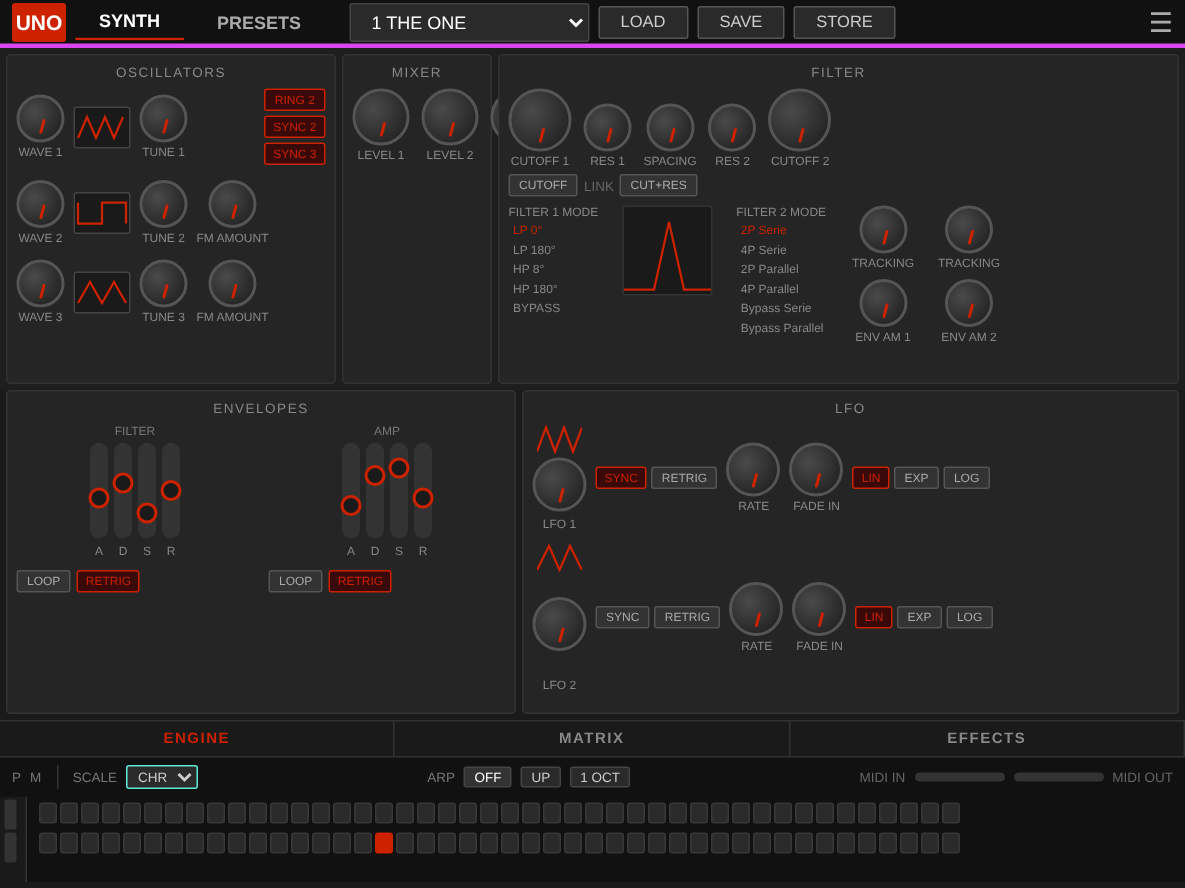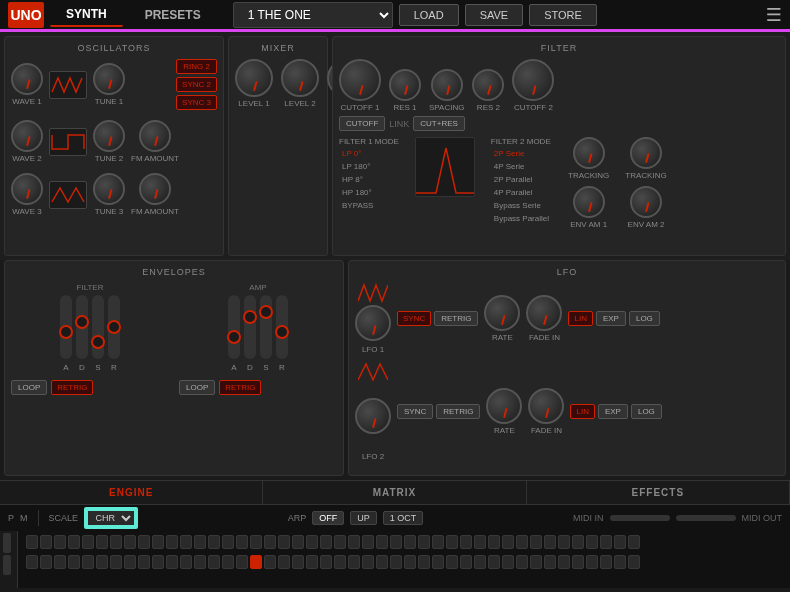--- a/index.html
+++ b/index.html
@@ -346,25 +346,24 @@
       padding: 4px 8px;
       height: 26px;
     }
     .seq-label {
       font-size: 9px;
       color: #777;
     }
     .seq-select {
       background: #2a2a2a;
       color: #ccc;
-      border: 4px solid #5eead4;
+      border: 1px solid #5eead4;
       font-size: 9px;
       padding: 1px 3px;
       border-radius: 2px;
-      text-align: right;
     }
     .seq-btn {
       background: #2a2a2a;
       border: 1px solid #444;
       color: #ccc;
       font-size: 9px;
       padding: 1px 6px;
       border-radius: 2px;
       cursor: pointer;
     }

